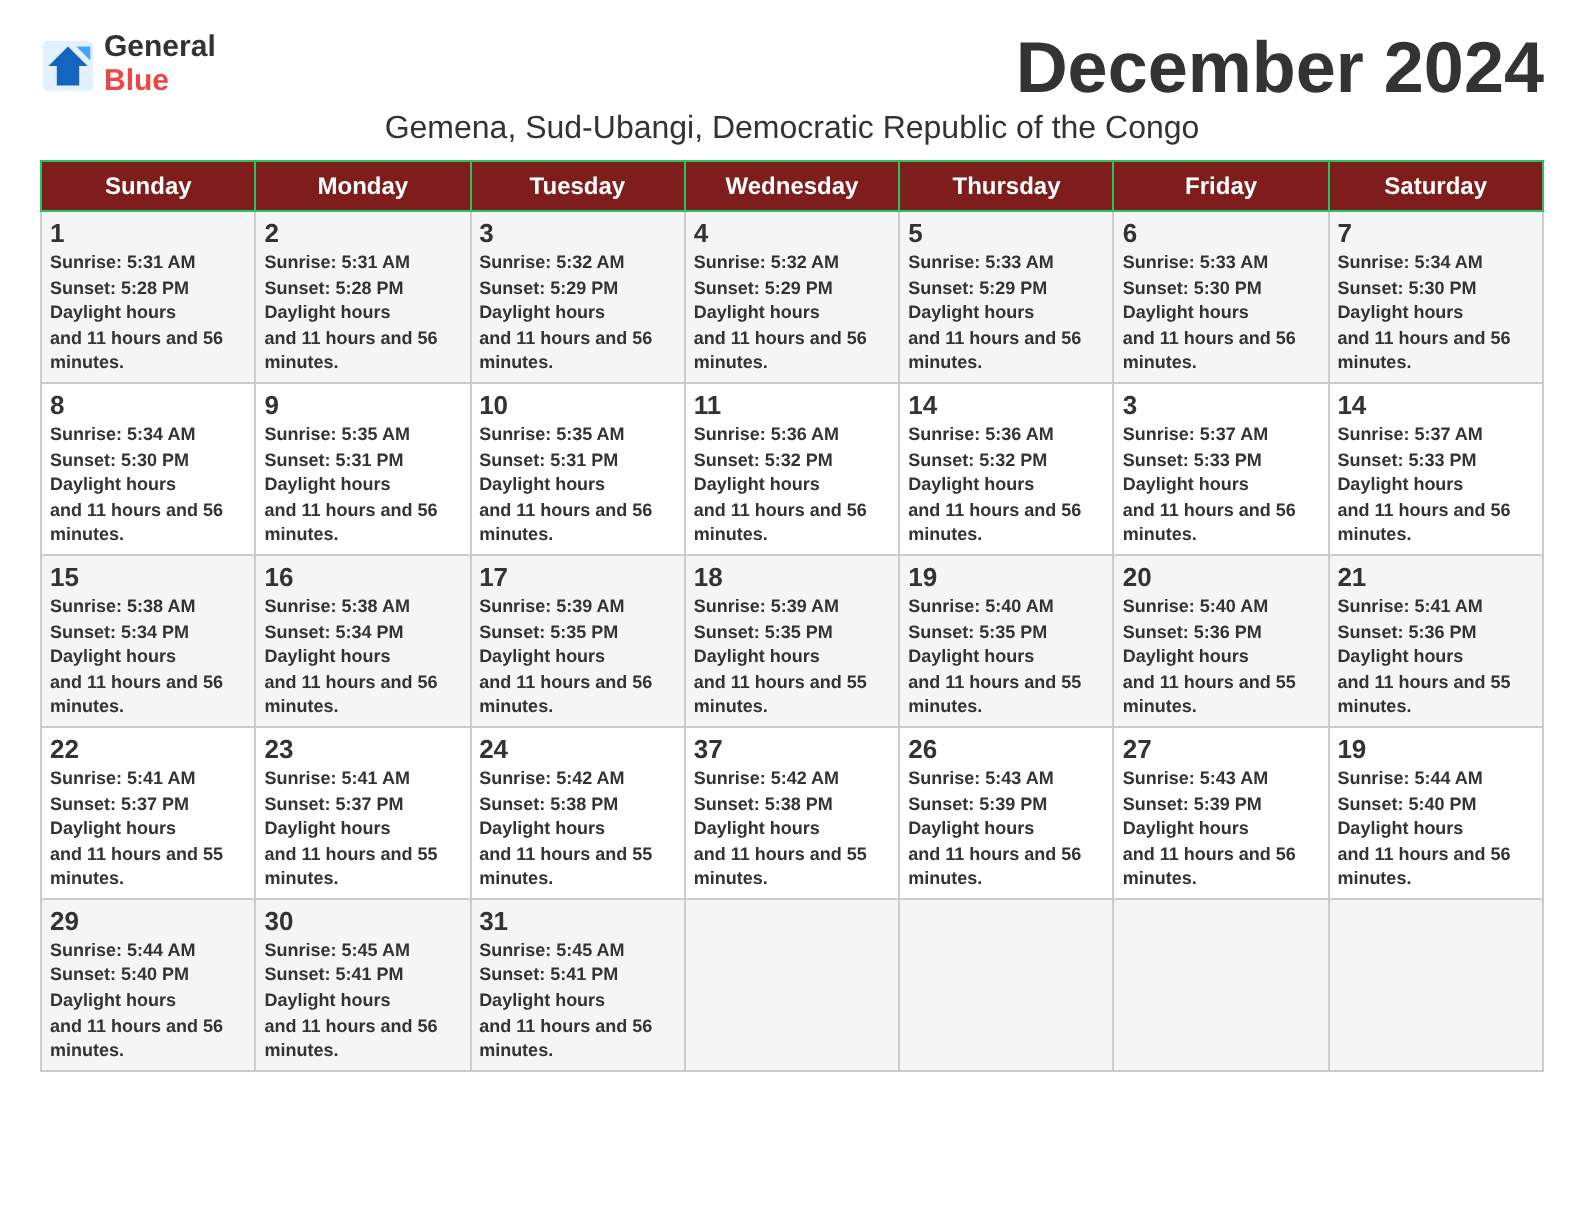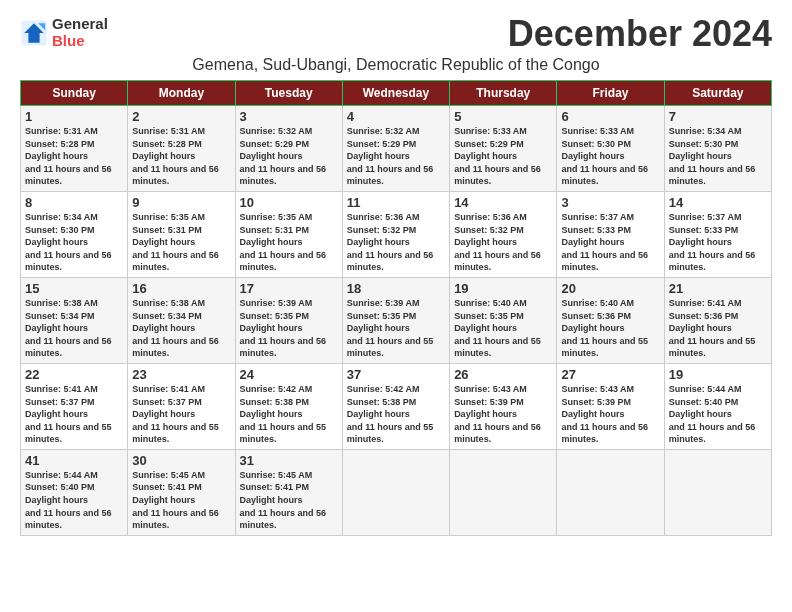--- a/index.html
+++ b/index.html
@@ -246,21 +246,21 @@
         <span class="day-num">27</span>
         <span class="day-info">Sunrise: 5:43 AM<br>Sunset: 5:39 PM<br>Daylight hours<br>and 11 hours and 56 minutes.</span>
       </td>
           <td>
         <span class="day-num">19</span>
         <span class="day-info">Sunrise: 5:44 AM<br>Sunset: 5:40 PM<br>Daylight hours<br>and 11 hours and 56 minutes.</span>
       </td>
         </tr>
         <tr>
           <td>
-        <span class="day-num">41</span>
+        <span class="day-num">29</span>
         <span class="day-info">Sunrise: 5:44 AM<br>Sunset: 5:40 PM<br>Daylight hours<br>and 11 hours and 56 minutes.</span>
       </td>
           <td>
         <span class="day-num">30</span>
         <span class="day-info">Sunrise: 5:45 AM<br>Sunset: 5:41 PM<br>Daylight hours<br>and 11 hours and 56 minutes.</span>
       </td>
           <td>
         <span class="day-num">31</span>
         <span class="day-info">Sunrise: 5:45 AM<br>Sunset: 5:41 PM<br>Daylight hours<br>and 11 hours and 56 minutes.</span>
       </td>

